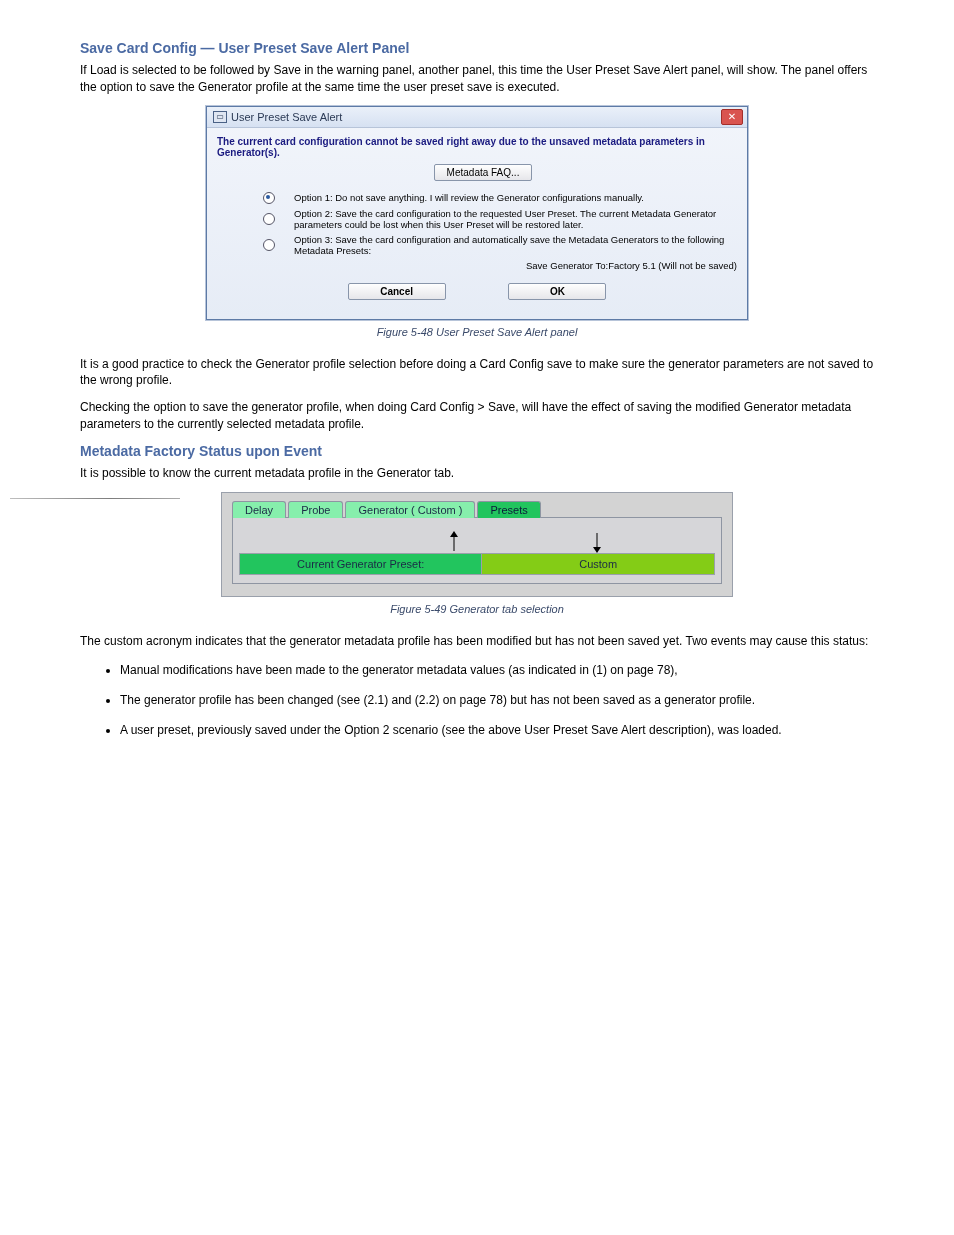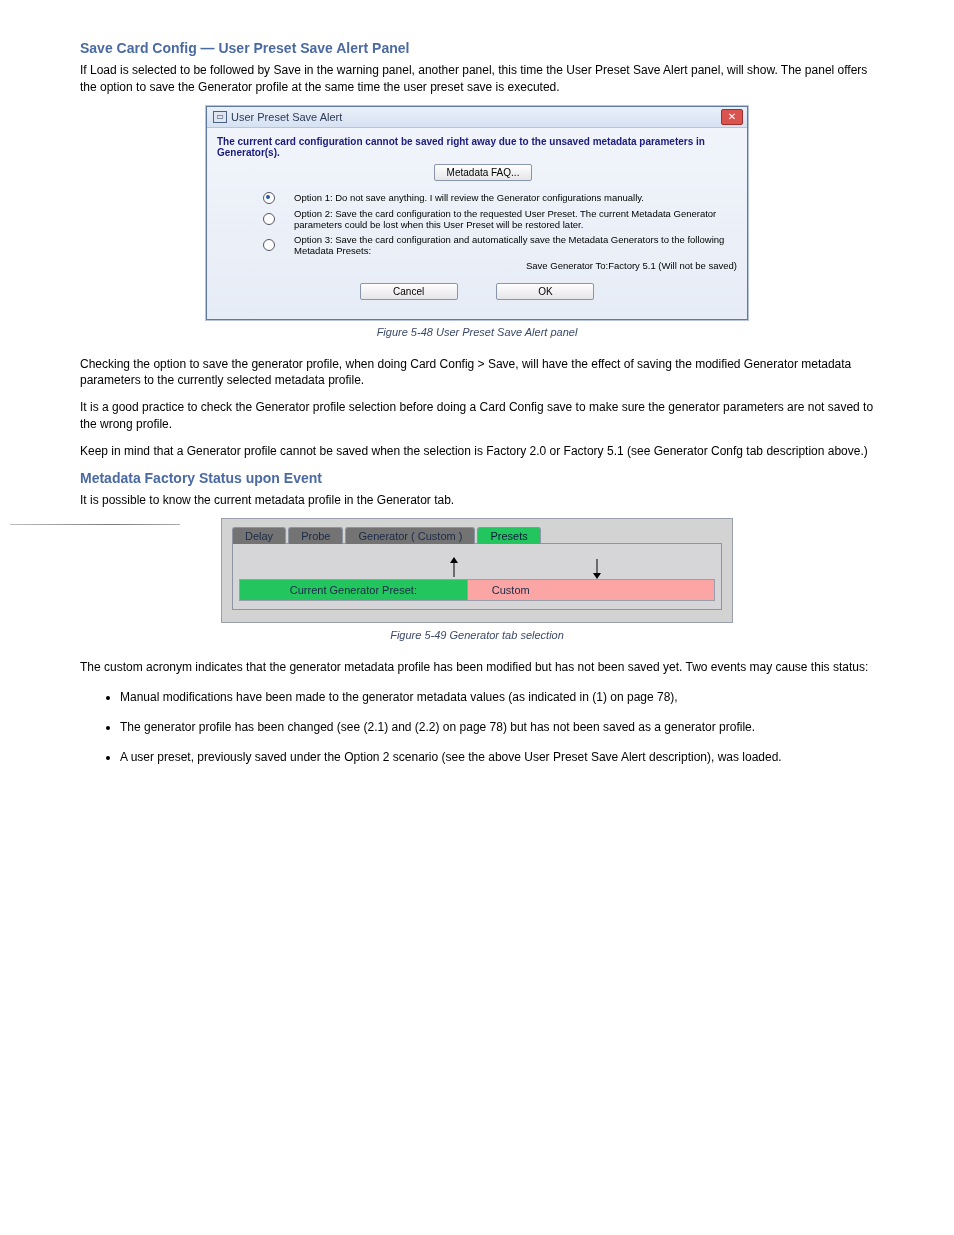--- a/index.html
+++ b/index.html
@@ -132,21 +132,21 @@
   }
   .save-line {
     text-align: right;
     font-size: 9.5px;
     margin: 4px 0 12px 0;
   }
   .btn-row {
     text-align: center;
     margin: 6px 0 2px 0;
   }
-  .btn-row .win-btn { margin: 0 18px; }
+  .btn-row .win-btn { margin: 0 30px; font-weight: bold; }
   .caption {
     text-align: center;
     font-size: 11px;
     font-style: italic;
     color: #3a4a6a;
     margin: 4px 0 18px 0;
   }
   
   .tabs-wrap {
     position: relative;
@@ -159,21 +159,21 @@
     color: #1b2a46;
   }
   .tabs {
     display: flex;
     align-items: flex-end;
     gap: 2px;
   }
   .tab {
     border: 1px solid #8e95a2;
     border-bottom: none;
-    background: #737373;
+    background: #86efac;
     padding: 2px 12px;
     font-size: 11px;
     border-radius: 3px 3px 0 0;
   }
   .tab.active {
     background: #22c55e;
     font-weight: normal;
     color: #0b1a3a;
   }
   .tab-content {
@@ -189,25 +189,25 @@
   }
   .cgp-label-cell {
     width: 52%;
     padding: 4px 6px;
     border: 1px solid #9aa0ab;
     background: #22c55e;
     text-align: center;
   }
   .cgp-value-cell {
     width: 48%;
-    padding: 4px 24px;
+    padding: 4px 10px;
     border: 1px solid #9aa0ab;
     border-left: none;
-    background: #fca5a5;
-    text-align: left;
+    background: #84cc16;
+    text-align: center;
   }
   
   .arrow-svg-wrap {
     height: 22px;
     position: relative;
     margin-top: -1px;
   }
   
   .connector-holder {
     position: relative;
@@ -270,23 +270,22 @@
 
         <div class="btn-row">
           <span class="win-btn">Cancel</span>
           <span class="win-btn">OK</span>
         </div>
       </div>
     </div>
   </div>
   <div class="caption">Figure 5-48 User Preset Save Alert panel</div>
 
+  <p class="body-text">It is a good practice to check the Generator profile selection before doing a Card Config save to make sure the generator parameters are not saved to the wrong profile.</p>
   <p class="body-text">Checking the option to save the generator profile, when doing Card Config &gt; Save, will have the effect of saving the modified Generator metadata parameters to the currently selected metadata profile.</p>
-  <p class="body-text">It is a good practice to check the Generator profile selection before doing a Card Config save to make sure the generator parameters are not saved to the wrong profile.</p>
-  <p class="body-text">Keep in mind that a Generator profile cannot be saved when the selection is Factory 2.0 or Factory 5.1 (see Generator Confg tab description above.)</p>
 
   <div class="h3">Metadata Factory Status upon Event</div>
   <p class="body-text">It is possible to know the current metadata profile in the Generator tab.</p>
 
   <div class="fig-wrap">
     <div class="connector-holder">
       <svg class="connector" viewBox="0 0 170 40" preserveAspectRatio="none">
         <line x1="0" y1="0" x2="170" y2="34" stroke="#000" stroke-width="1"></line>
       </svg>
     </div>

